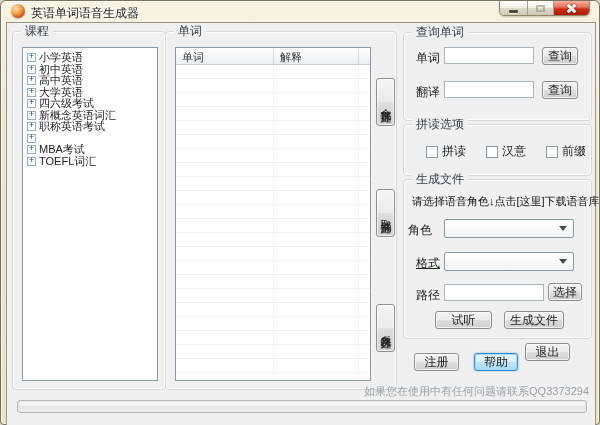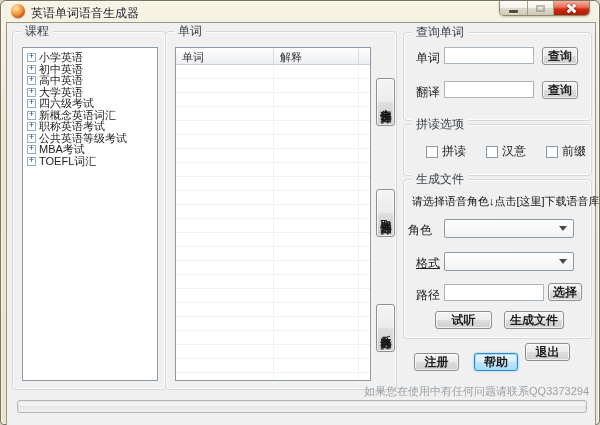--- a/index.html
+++ b/index.html
@@ -72,21 +72,21 @@
   .hcell.c1 { width:98px; } .hcell.c2 { width:85px; } .hcell.c3 { flex:1; border-right:none; }
   .list-body { flex:1; overflow:hidden; }
   .list-row { display:flex; height:14px; border-bottom:1px solid #eef0f3; }
   .cell { border-right:1px solid #f1f2f4; } 
   .cell.c1 { width:98px; } .cell.c2 { width:85px; } .cell.c3 { flex:1; border-right:none; }
 
   
   .btn { position:absolute; display:flex; align-items:center; justify-content:center;
     background: linear-gradient(#f4f4f4, #ececec 48%, #dddddd 52%, #cfcfcf);
     border:1px solid #8e8f8f; border-radius:3px; font-size:12px; color:#1c1c1c; cursor:pointer;
-    box-shadow: inset 0 0 0 1px rgba(255,255,255,.7); font-weight: bold; }
+    box-shadow: inset 0 0 0 1px rgba(255,255,255,.7); }
   .btn-vert { writing-mode: vertical-lr; text-orientation: upright; font-size:11px;
     letter-spacing:1px; padding:2px 0; }
   .v-select-all { left:210px; top:46px;  width:19px; height:48px; }
   .v-cancel     { left:210px; top:157px; width:19px; height:48px; }
   .v-invert     { left:210px; top:272px; width:19px; height:48px; }
 
   .btn-focused { border-color:#2a8dd4;
     box-shadow: inset 0 0 0 1px #a8dcf5, 0 0 2px rgba(42,141,212,.6);
     background: linear-gradient(#eaf6fd, #d7effc 48%, #bde5f7 52%, #a9dbf3); }
 
@@ -165,21 +165,20 @@
           <div class="tree-item">
             <span class="expander">+</span>
             <span class="tree-label">新概念英语词汇</span>
           </div>
           <div class="tree-item">
             <span class="expander">+</span>
             <span class="tree-label">职称英语考试</span>
           </div>
           <div class="tree-item">
             <span class="expander">+</span>
-            <span class="tree-label">公共英语等级考试</span>
           </div>
           <div class="tree-item">
             <span class="expander">+</span>
             <span class="tree-label">MBA考试</span>
           </div>
           <div class="tree-item">
             <span class="expander">+</span>
             <span class="tree-label">TOEFL词汇</span>
           </div>
         </div>

